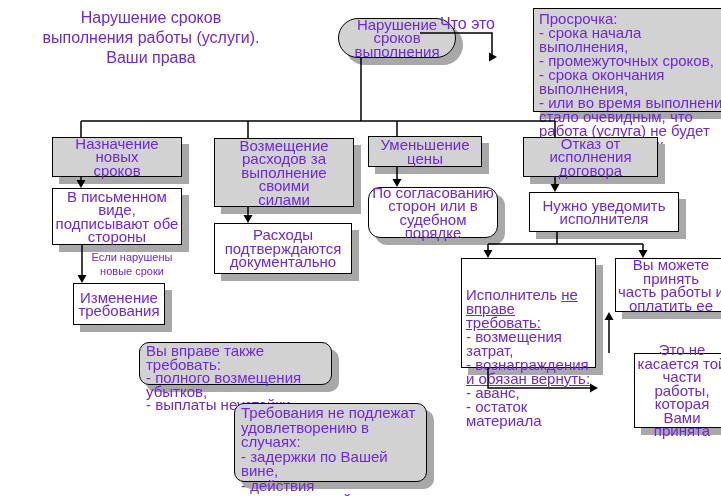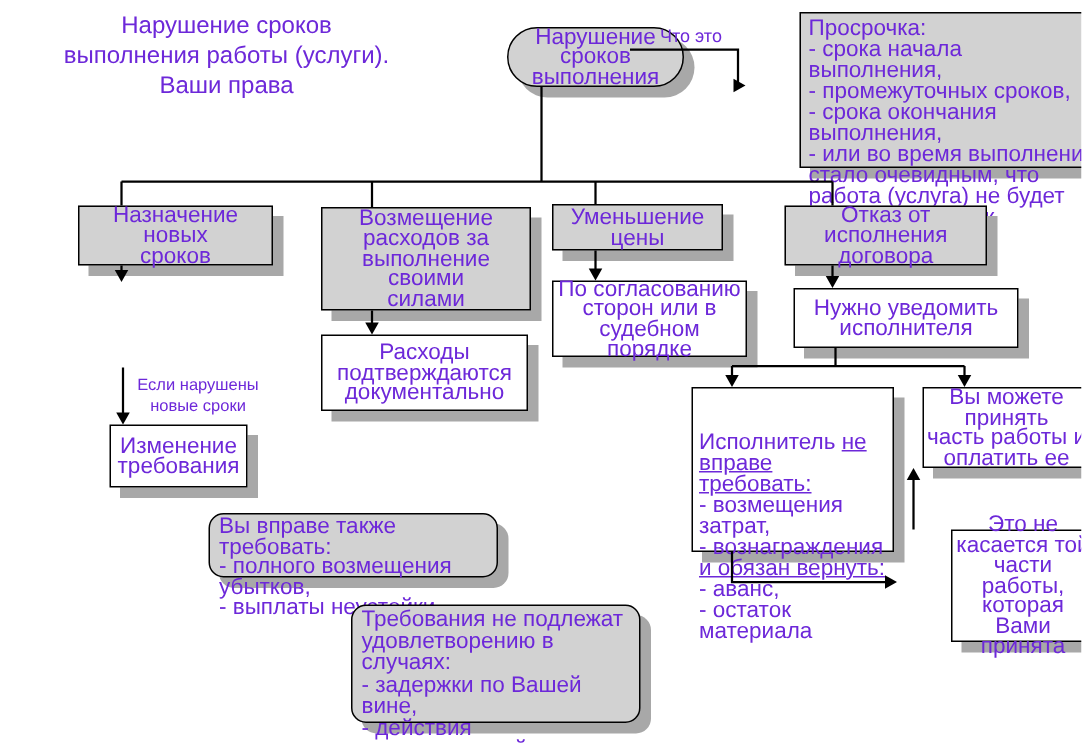--- a/index.html
+++ b/index.html
@@ -33,50 +33,53 @@
 
 <div id="canvas">
 
   <div id="title">Нарушение сроков
 выполнения работы (услуги).
 Ваши права</div>
 
   <div class="box gray oval" style="left:302px;top:18px;width:118px;height:40px;">Нарушение сроков
 выполнения</div>
 
-  <div class="lbl" style="left:440px;top:17px;font-size:12px;">Что это</div>
+  <div class="lbl" style="left:440px;top:17px;font-size:16px;">Что это</div>
 
   <div class="box gray blk" style="left:497px;top:8px;width:205px;height:104px;line-height:14px;padding:3px 5px;">Просрочка:
 - срока начала выполнения,
 - промежуточных сроков,
 - срока окончания выполнения,
 - или во время выполнения стало очевидным, что работа (услуга) не будет выполнена в срок</div>
 
   <div class="box gray" style="left:16px;top:137px;width:130px;height:40px;">Назначение новых
 сроков</div>
 
+  <div class="box" style="left:16px;top:188px;width:130px;height:57px;">В письменном виде,
+подписывают обе
+стороны</div>
 
   <div class="lbl" style="left:86px;top:250px;width:92px;text-align:center;">Если нарушены
 новые сроки</div>
 
   <div class="box" style="left:37px;top:283px;width:92px;height:42px;">Изменение
 требования</div>
 
   <div class="box gray" style="left:178px;top:138px;width:140px;height:69px;">Возмещение
 расходов за
 выполнение своими
 силами</div>
 
   <div class="box" style="left:178px;top:223px;width:138px;height:51px;">Расходы
 подтверждаются
 документально</div>
 
   <div class="box gray" style="left:332px;top:136px;width:114px;height:31px;">Уменьшение цены</div>
 
-  <div class="box" style="left:332px;top:187px;width:130px;height:51px;">По согласованию
+  <div class="box" style="left:332px;top:187px;width:130px;height:51px;border-radius:12px;">По согласованию
 сторон или в
 судебном порядке</div>
 
   <div class="box gray" style="left:487px;top:137px;width:135px;height:40px;">Отказ от исполнения
 договора</div>
 
   <div class="box" style="left:493px;top:192px;width:150px;height:40px;">Нужно уведомить
 исполнителя</div>
 
   <div class="box blk" id="executor-box" style="left:425px;top:258px;width:135px;height:110px;line-height:14px;padding:15px 4px;">

